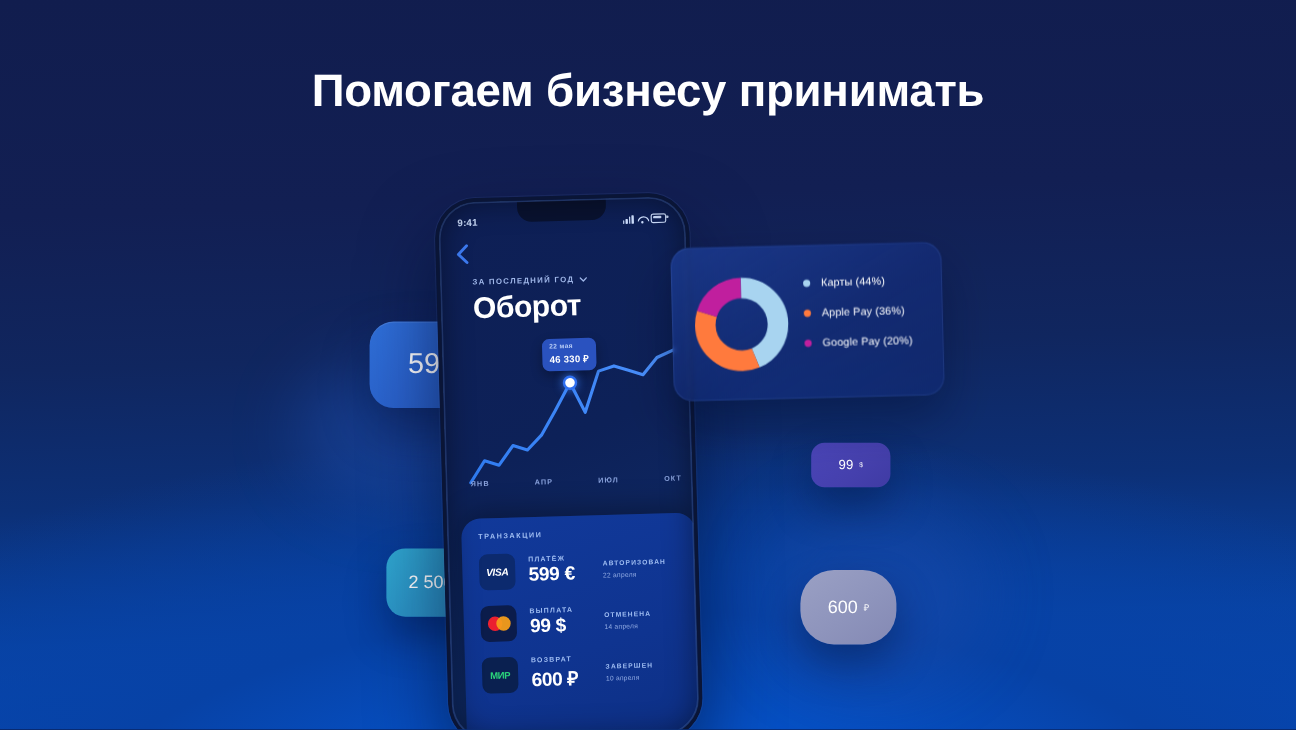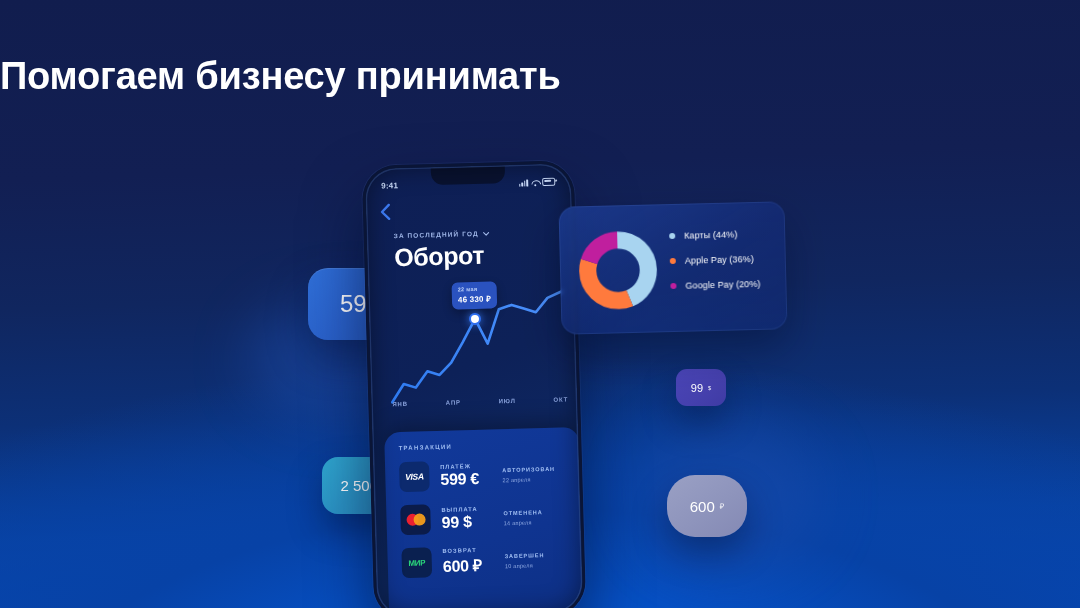--- a/index.html
+++ b/index.html
@@ -9,21 +9,21 @@
     background:#0b1540;
   }
   #stage{
     position:relative;width:1080px;height:608px;overflow:hidden;
     background:
       radial-gradient(120% 90% at 50% 118%, #0b62e0 0%, #0650c4 22%, #0742a6 38%, rgba(7,52,134,0) 66%),
       linear-gradient(178deg, #111d4e 0%, #121f53 28%, #10265f 48%, #0c3077 66%, #0843a4 84%, #0549b8 100%);
   }
   
   .headline{
-    position:absolute;left:0;top:26px;width:1080px;
+    position:absolute;left:0;top:26px;width:1080px;text-align:center;
     color:#ffffff;font-weight:700;font-size:38px;line-height:1.32;
     letter-spacing:-0.2px;
   }
   .headline .l2{display:block;}
 
   
   .phone{
     position:absolute;left:368px;top:163px;width:212px;height:455px;
     border-radius:34px;
     background:linear-gradient(150deg,#0b1a45 0%,#0a1c50 40%,#0e2a6b 100%);
@@ -165,21 +165,21 @@
     background:linear-gradient(135deg,#2f6fd8 0%,#2a62cb 45%,#2457b9 100%);
     font-size:24px;border-radius:20px;
     box-shadow:0 18px 40px rgba(4,18,60,.45), inset 0 1px 0 rgba(255,255,255,.10);
   }
   .fc-2500{
     left:322px;top:457px;width:84px;height:57px;
     background:linear-gradient(140deg,#2fa6cf 0%,#2b93c4 50%,#2a86bd 100%);
     font-size:15px;border-radius:16px;
   }
   .fc-99{
-    left:676px;top:369px;width:50px;height:37px;
+    left:676px;top:369px;width:66px;height:37px;
     background:linear-gradient(140deg,#4a45b8 0%,#4540ad 60%,#3f3ba4 100%);
     font-size:11px;border-radius:11px;
   }
   .fc-600{
     left:667px;top:475px;width:80px;height:62px;
     background:linear-gradient(145deg,#9aa0c4 0%,#8e94bc 55%,#8489b4 100%);
     font-size:15px;border-radius:28px;justify-content:center;
   }
   .glow{
     position:absolute;border-radius:50%;pointer-events:none;

